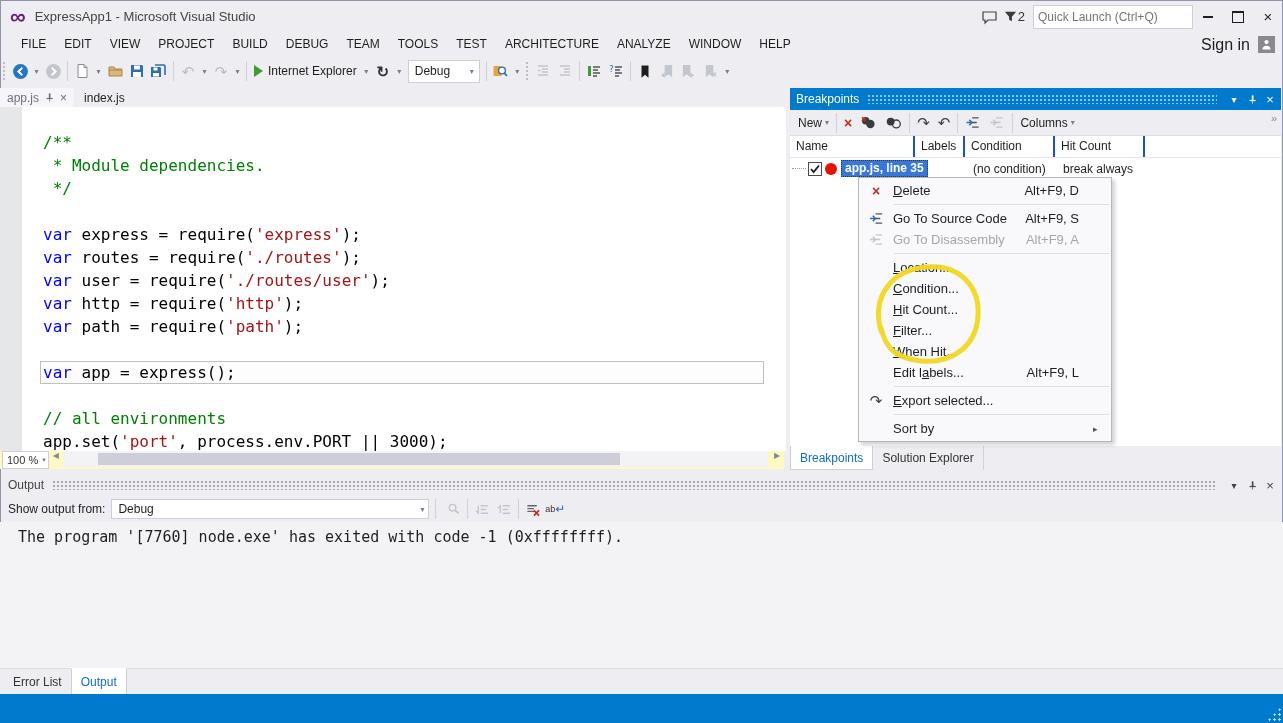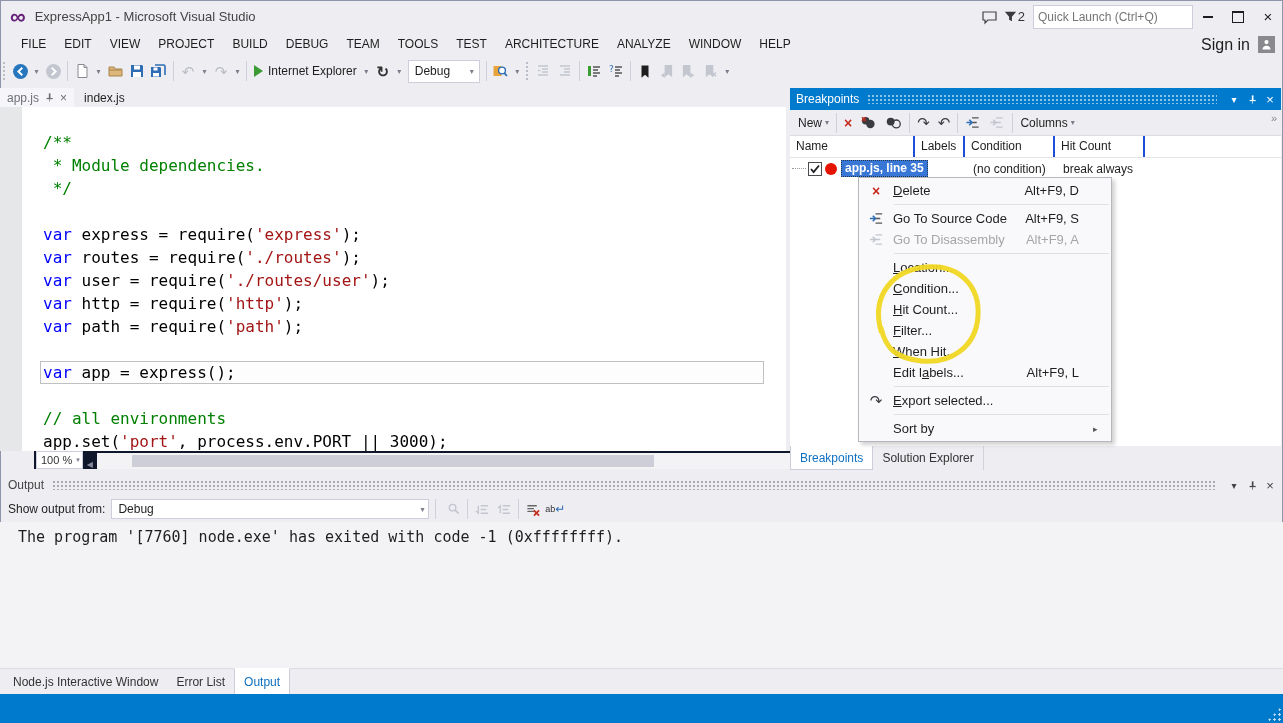--- a/index.html
+++ b/index.html
@@ -54,21 +54,21 @@
   .tok-kw{color:#0000FF;} .tok-com{color:#008000;} .tok-str{color:#A31515;} .tok-pl{color:#000;}
   
   .v-scroll{position:absolute;right:2px;top:107px;width:18px;height:344px;background:#f3f3f6;}
   .split-grip{position:absolute;left:0;right:0;top:0;height:14px;background:#f0f0f3;border-bottom:1px solid #d4d4da;display:flex;align-items:center;justify-content:center;}
   .split-grip i{display:block;width:10px;height:5px;border-top:1px solid #666;border-bottom:1px solid #666;}
   .sb-arrow{position:absolute;left:0;right:0;height:12px;color:#868999;font-size:8px;text-align:center;line-height:12px;}
   .v-thumb{position:absolute;left:3px;width:12px;top:30px;height:82px;background:#cdced8;}
   .caret-mark{position:absolute;left:0;right:0;top:98px;height:2px;background:#0b0bcb;}
   .bp-mark{position:absolute;left:6px;top:221px;width:7px;height:7px;background:#8b3535;}
   
-  .h-row{position:absolute;left:0;top:451px;width:784px;height:18px;background:#0f172a;display:flex;align-items:flex-end;margin-left:34px;}
+  .h-row{position:absolute;left:0;top:451px;width:784px;height:18px;background:#fef9c3;display:flex;align-items:flex-start;}
   .zoom-combo{display:flex;align-items:center;height:16px;background:#fff;border:1px solid #CCCEDB;font-size:11px;padding:0 2px 0 4px;margin-left:2px;gap:4px;color:#333;}
   .h-arrow{width:14px;text-align:center;font-size:8px;color:#868999;}
   .h-track{position:relative;flex:1;height:16px;background:#f3f3f6;margin-right:2px;}
   .h-thumb{position:absolute;left:5%;width:74%;top:2px;height:12px;background:#cdced8;}
   
   .panel{position:absolute;left:790px;top:88px;width:491px;height:382px;}
   .panel-title{position:absolute;left:0;top:0;right:0;height:22px;background:#007ACC;color:#fff;display:flex;align-items:center;font-size:12px;padding-left:6px;box-sizing:border-box;}
   .drag-dots{flex:1;height:10px;margin:0 8px;background-image:radial-gradient(circle,rgba(255,255,255,.55) .9px,transparent 1.1px);background-size:4px 4px;}
   .pt-ic{width:18px;height:18px;display:flex;align-items:center;justify-content:center;color:#fff;font-size:10px;}
   .panel-toolbar{position:absolute;left:0;top:22px;right:0;height:25px;background:#EEEEF2;display:flex;align-items:center;font-size:12px;padding-left:4px;box-sizing:border-box;}
@@ -572,21 +572,20 @@
       </span>
       <span class="oi">
         <span style="font-size:9px;color:#333">ab</span>
           <span style="color:#2E6DB4;font-size:12px">↵</span>
       </span>
     </div>
     <div class="out-content">The program '[7760] node.exe' has exited with code -1 (0xffffffff).</div>
   </div>
 
   <div class="bottom-tabs" id="bottom-tabs">
-      <span class="btab">Node.js Interactive Window</span>
       <span class="btab">Error List</span>
       <span class="btab active">Output</span>
     </div>
   <div class="statusbar">
     <span class="resize-grip"></span>
   </div>
 
   <svg class="annotation" width="1283" height="723" viewBox="0 0 1283 723">
     <path d="M881 331 C 871 295, 893 270, 926 267 C 960 264, 980 287, 978 316 C 976 347, 951 364, 921 361 C 896 358, 886 349, 881 328" fill="none" stroke="#F0D722" stroke-width="5" stroke-linecap="round" opacity="0.95"></path>
   </svg>

